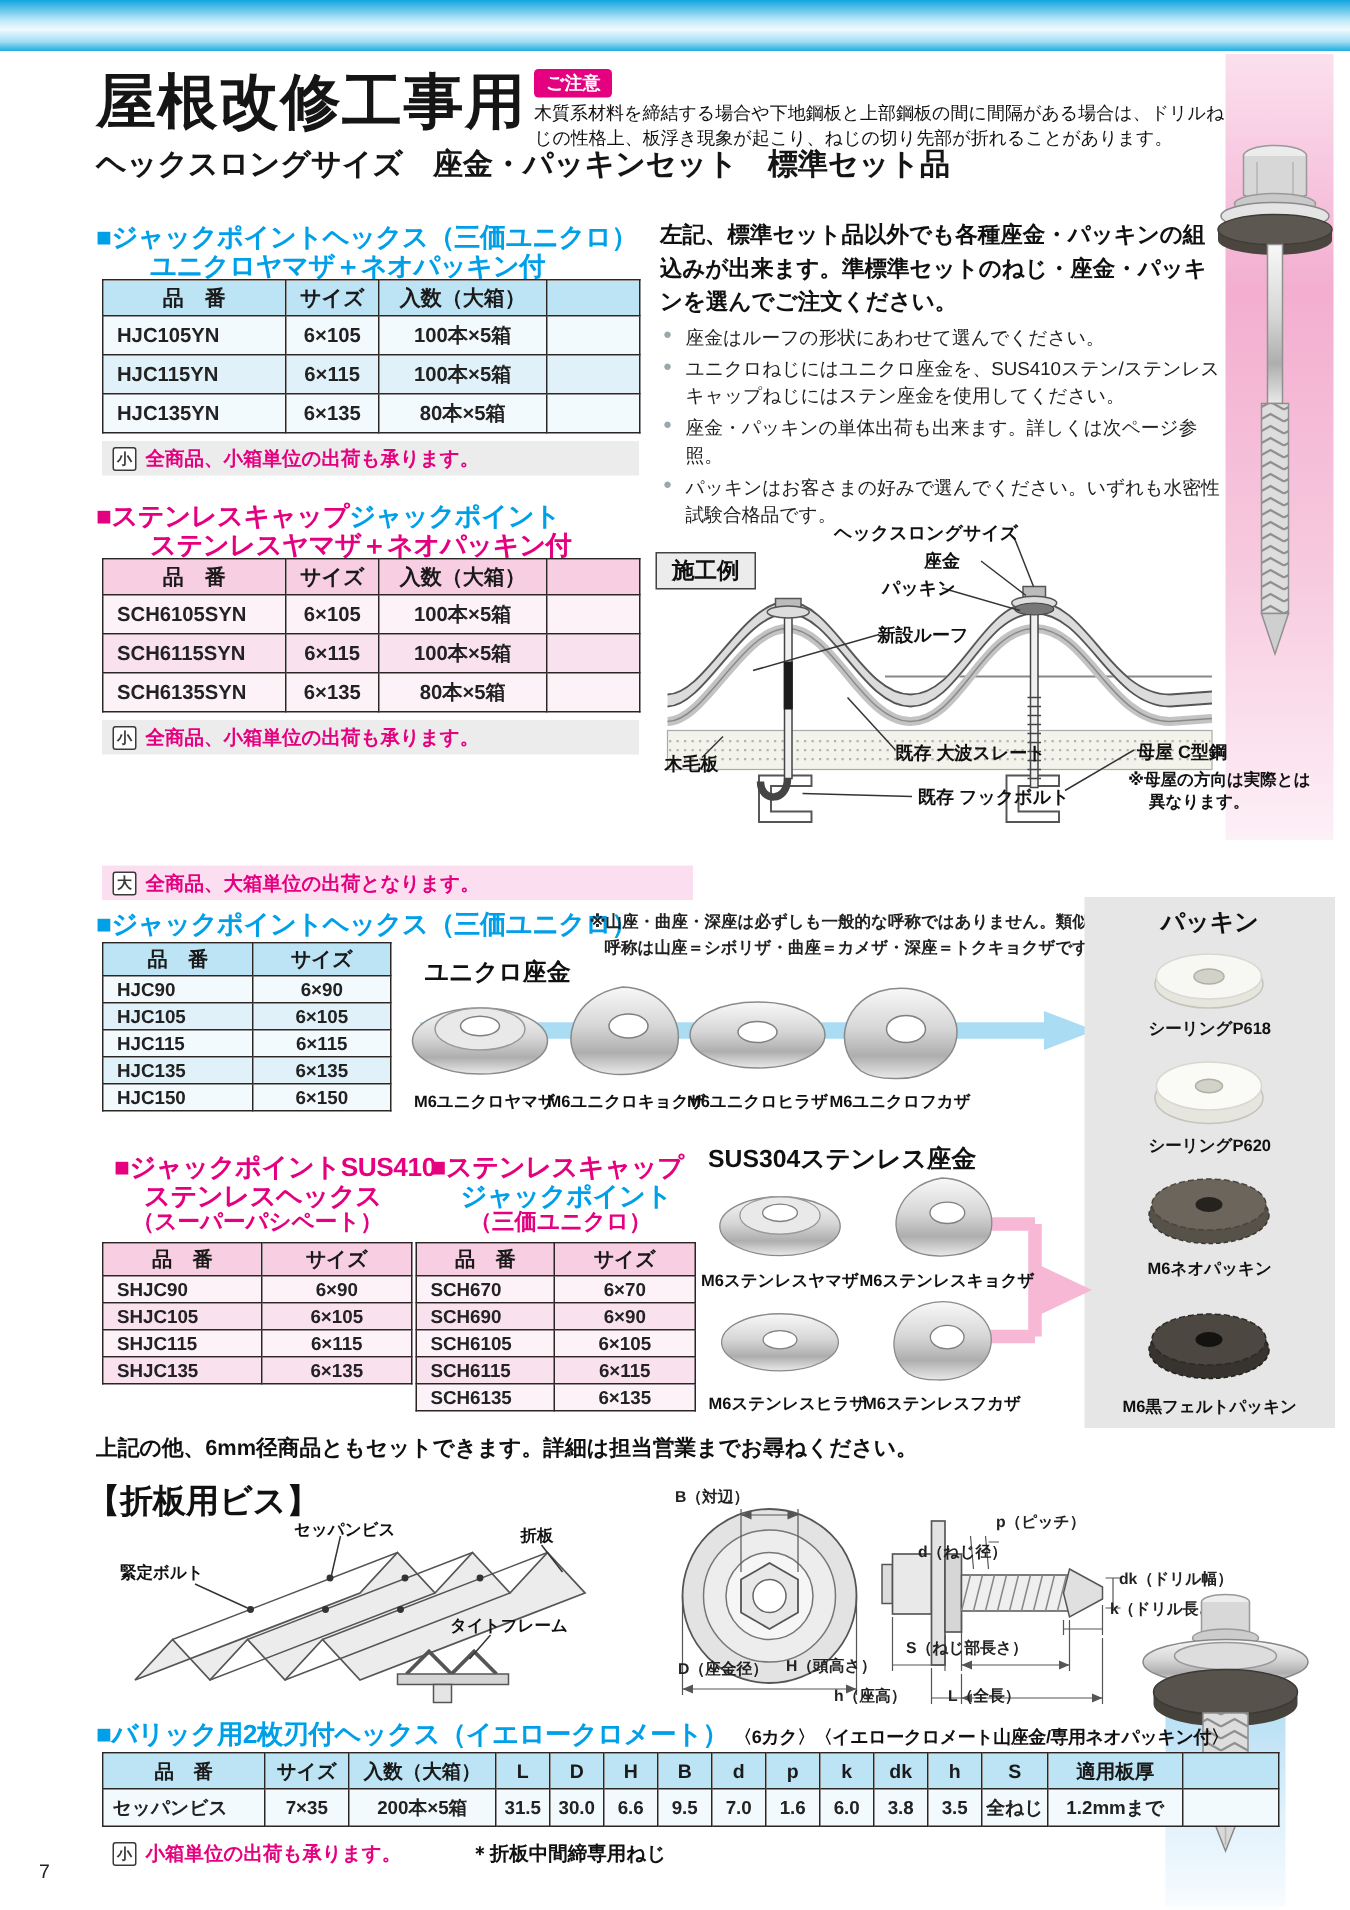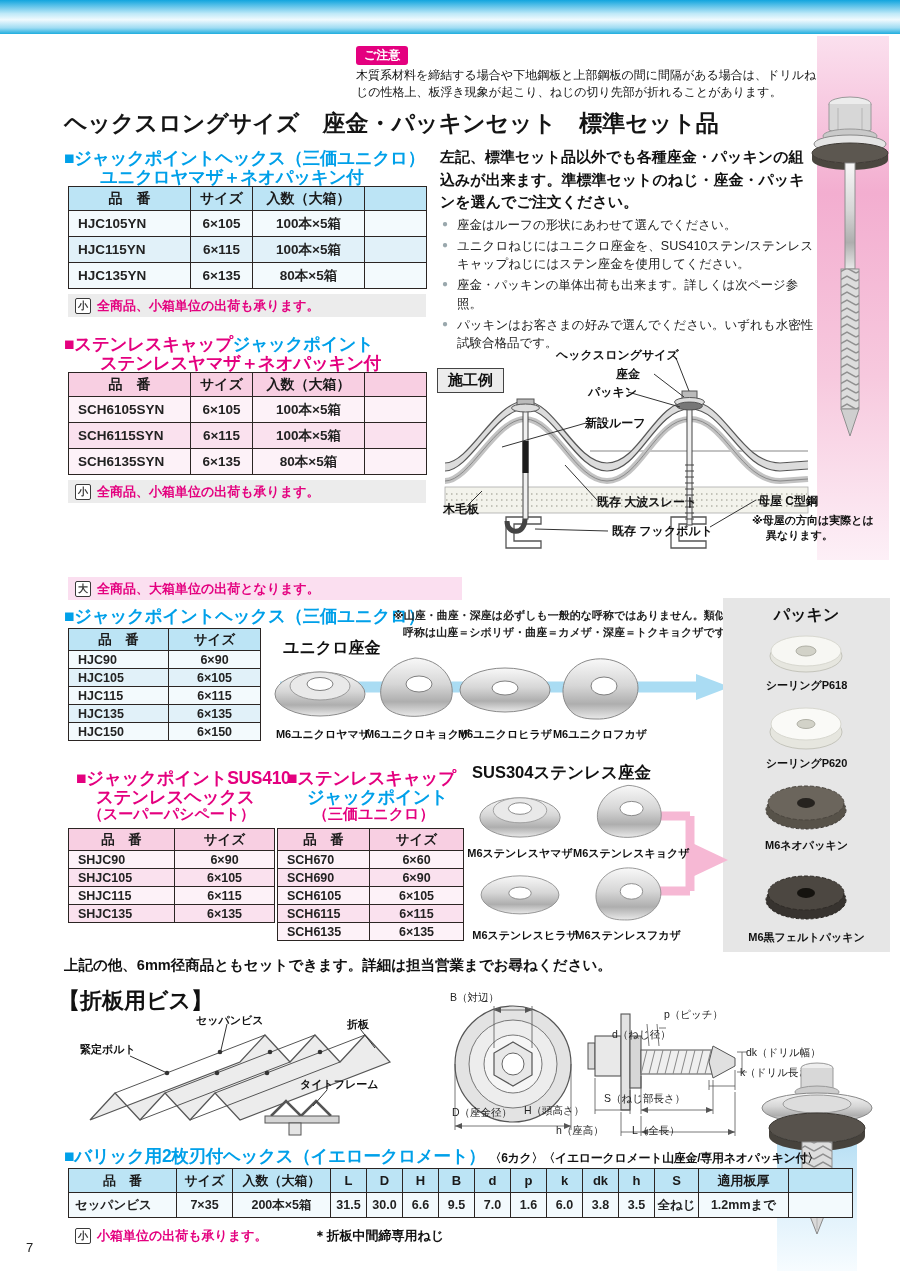--- a/index.html
+++ b/index.html
@@ -2,21 +2,21 @@
 <html><head>
 <meta charset="utf-8">
 <style>
   html,body{margin:0;padding:0;}
   body{font-family:"Liberation Sans","DejaVu Sans",sans-serif;background:#fff;}
   #page{position:relative;width:900px;height:1273px;background:#fff;overflow:hidden;}
   .abs{position:absolute;}
   .topbar{position:absolute;left:0;top:0;width:900px;height:34px;
     background:linear-gradient(180deg,#12a5de 0%,#bfe9f8 40%,#f0fafe 58%,#9fdcf3 82%,#1fadde 100%);}
   .h1{position:absolute;left:64px;top:40px;font-size:40px;font-weight:bold;color:#151515;letter-spacing:1px;white-space:nowrap;}
-  .h2{position:absolute;left:64px;top:96px;font-size:23px;font-weight:bold;color:#151515;white-space:nowrap;margin-top:12px;}
+  .h2{position:absolute;left:64px;top:96px;font-size:20px;font-weight:bold;color:#151515;white-space:nowrap;}
   .h3{position:absolute;font-size:27px;font-weight:bold;color:#151515;white-space:nowrap;}
   .badge{position:absolute;left:356px;top:46px;background:#e4007f;color:#fff;font-size:12px;font-weight:bold;padding:1px 8px;border-radius:3px;}
   .caution{position:absolute;left:356px;top:67px;width:462px;font-size:12px;line-height:1.45;color:#111;}
   .sec{position:absolute;font-size:17.5px;font-weight:bold;white-space:nowrap;letter-spacing:-0.3px;text-align:right;}
   .sec15{position:absolute;font-size:15px;font-weight:bold;white-space:nowrap;}
   .t-cyan{color:#00a0e9}.t-pink{color:#e4007f}
   .pinkband{position:absolute;left:817px;top:36px;width:72px;height:524px;
     background:linear-gradient(180deg,#fbe0ee 0%,#f3aed0 30%,#f7c9de 65%,#fdf0f7 100%);}
   table.ctab{position:absolute;border-collapse:collapse;table-layout:fixed;background:#fff;}
   .ctab th,.ctab td{border:1.2px solid #2b2523;white-space:nowrap;overflow:hidden;}
@@ -36,21 +36,21 @@
   .bk td:first-child{padding-left:6px}
   .notebar{position:absolute;height:23px;display:flex;align-items:center;gap:6px;padding:0 7px;font-size:13px;font-weight:bold;color:#e4007f;white-space:nowrap;}
   .gray{background:#ececec}.pinkbg{background:#fbdff0}
   .pkg{display:inline-flex;align-items:center;justify-content:center;min-width:14px;height:14px;border:1.8px solid #3a3a3a;border-radius:2px;background:#fff;color:#3a3a3a;font-size:10px;font-weight:bold;flex:0 0 auto;}
   .intro{position:absolute;left:440px;top:146px;width:376px;font-size:15px;font-weight:bold;line-height:1.5;color:#111;}
   .bullets{position:absolute;left:442px;top:216px;width:372px;margin:0;padding:0;list-style:none;font-size:12.5px;line-height:1.45;color:#222;}
   .bullets li{position:relative;padding-left:15px;margin-bottom:3px;}
   .bullets li::before{content:"●";position:absolute;left:0;top:1px;color:#9aa8ad;font-size:10px;}
   .lbl{position:absolute;font-weight:bold;font-size:12px;color:#111;white-space:nowrap;line-height:1.2;}
   .lbl11{font-size:11px;}
-  .lbl-dim{position:absolute;font-weight:normal;font-size:10.5px;color:#222;white-space:nowrap;}
+  .lbl-dim{position:absolute;font-weight:bold;font-size:10.5px;color:#222;white-space:nowrap;}
   .wl{position:absolute;font-weight:bold;font-size:11px;color:#111;text-align:center;white-space:nowrap;}
   .boxlabel{position:absolute;left:437px;top:368px;border:1.5px solid #444;background:#ececec;font-size:15px;font-weight:bold;padding:2px 10px;color:#111;}
   .remark{position:absolute;left:393px;top:607px;font-size:11px;font-weight:bold;line-height:1.5;color:#222;white-space:nowrap;}
   .packpanel{position:absolute;left:723px;top:598px;width:167px;height:354px;background:#e6e6e6;}
   .packtitle{position:absolute;left:723px;top:605px;width:167px;text-align:center;font-size:16px;font-weight:bold;color:#111;}
   .wtitle{position:absolute;font-size:16px;font-weight:bold;color:#111;white-space:nowrap;}
   .extra{position:absolute;left:64px;top:956px;font-size:14.5px;font-weight:bold;color:#111;white-space:nowrap;}
   .seppanT{position:absolute;left:58px;top:986px;font-size:22px;font-weight:bold;color:#111;white-space:nowrap;}
   .pageno{position:absolute;left:26px;top:1240px;font-size:13px;color:#222;}
   .bksuffix{font-size:12px;color:#111;font-weight:bold;margin-left:4px;}
@@ -75,20 +75,21 @@
       </linearGradient>
       <pattern id="thr" width="18" height="8" patternUnits="userSpaceOnUse">
         <rect width="18" height="8" fill="#dddddd"></rect>
         <path d="M0,7 L9,2 L18,7" stroke="#8f8f8f" stroke-width="1.5" fill="none"></path>
       </pattern>
     </defs>
   </svg>
 
   <div class="topbar"></div>
 
+  <div class="h1">屋根改修工事用</div>
   <div class="badge">ご注意</div>
   <div class="caution">木質系材料を締結する場合や下地鋼板と上部鋼板の間に間隔がある場合は、ドリルねじの性格上、板浮き現象が起こり、ねじの切り先部が折れることがあります。</div>
   <div class="h2">ヘックスロングサイズ　座金・パッキンセット　標準セット品</div>
 
   <div class="pinkband"></div>
   <svg class="abs" style="left:802px;top:90px" width="96" height="352" viewBox="0 0 96 352">
     <ellipse cx="48" cy="14" rx="21" ry="7" fill="#ececec" stroke="#999"></ellipse>
     <path d="M27,14 L27,40 Q48,50 69,40 L69,14" fill="#d7d7d7" stroke="#999"></path>
     <line x1="36" y1="18" x2="36" y2="43" stroke="#b5b5b5"></line>
     <line x1="60" y1="18" x2="60" y2="43" stroke="#b5b5b5"></line>
@@ -382,21 +383,21 @@
       </colgroup>
     <thead>
         <tr>
           <th>品　番</th>
           <th>サイズ</th>
         </tr>
       </thead>
     <tbody>
         <tr>
           <td>SCH670</td>
-          <td>6×60</td>
+          <td>6×70</td>
         </tr>
         <tr>
           <td>SCH690</td>
           <td>6×90</td>
         </tr>
         <tr>
           <td>SCH6105</td>
           <td>6×105</td>
         </tr>
         <tr>

